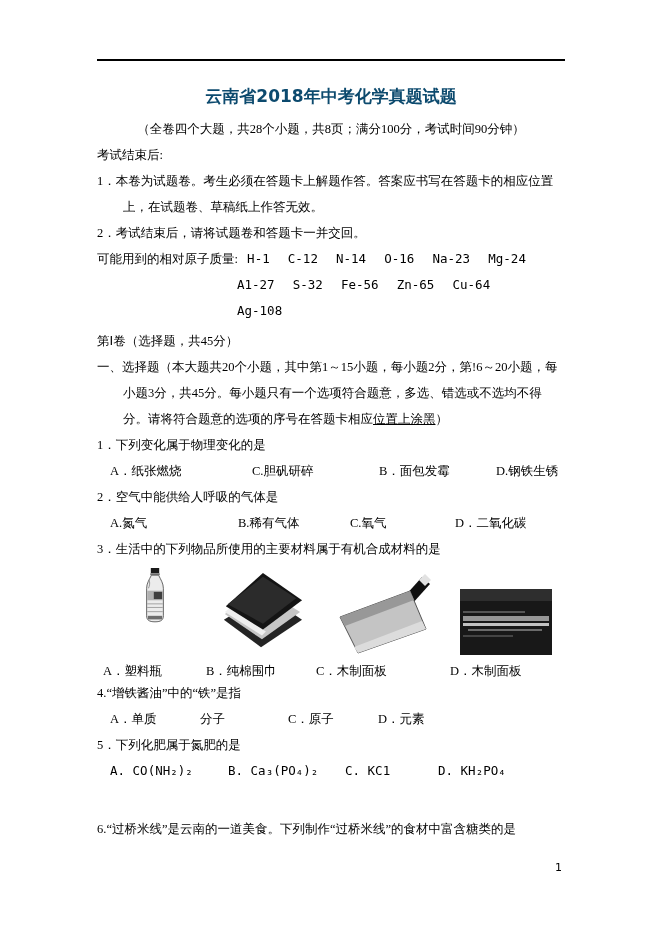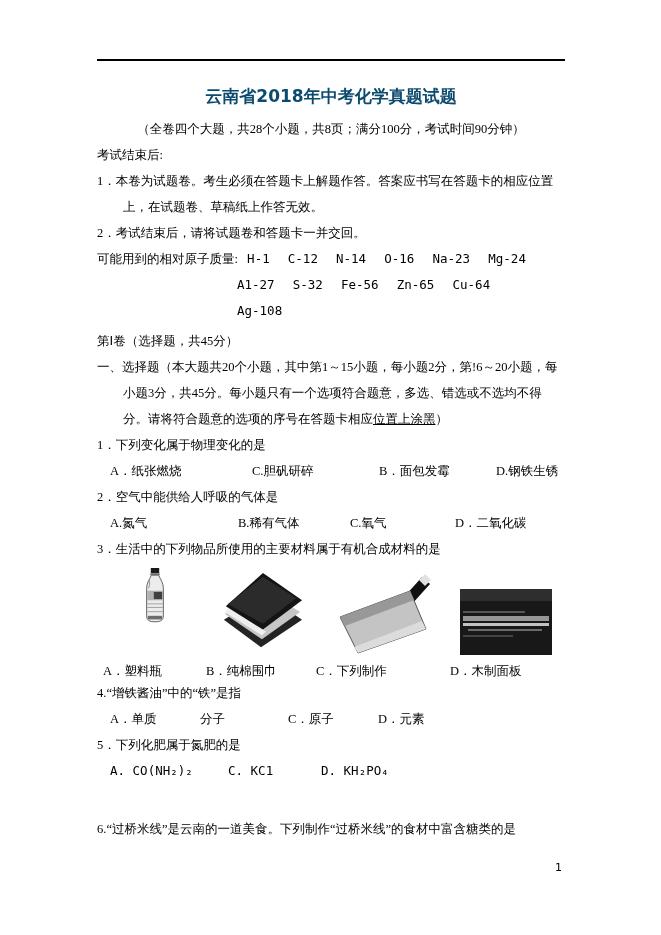--- a/index.html
+++ b/index.html
@@ -122,21 +122,21 @@
       </div>
 
       <div class="fig" style="width:134px;">
         <svg width="98" height="82" viewBox="0 0 98 82">
           <polygon points="70,24 88,4 96,11 78,31" fill="#101010"></polygon>
           <polygon points="85,7 91,1 97,7 91,13" fill="#e2e2e2"></polygon>
           <polygon points="6,44 76,18 92,56 24,80" fill="#c4c4c4" stroke="#555" stroke-width="1"></polygon>
           <polygon points="6,44 76,18 80,27 11,53" fill="#989898"></polygon>
           <polygon points="20,74 88,48 92,56 24,80" fill="#dcdcdc"></polygon>
         </svg>
-        <span class="cap">C．下列制作</span>
+        <span class="cap">C．木制面板</span>
       </div>
 
       <div class="fig" style="width:112px;">
         <svg width="92" height="66" viewBox="0 0 92 66">
           <rect x="0" y="0" width="92" height="66" fill="#181818"></rect>
           <rect x="0" y="0" width="92" height="12" fill="#2e2e2e"></rect>
           <rect x="3" y="22" width="62" height="2" fill="#555"></rect>
           <rect x="3" y="27" width="86" height="5" fill="#969696"></rect>
           <rect x="3" y="34" width="86" height="3" fill="#c2c2c2"></rect>
           <rect x="8" y="40" width="74" height="2" fill="#6a6a6a"></rect>
@@ -151,20 +151,21 @@
     <div class="opts">
       <span class="opt" style="min-width:70px;">A．单质</span>
       <span class="opt" style="min-width:68px;">分子</span>
       <span class="opt" style="min-width:70px;">C．原子</span>
       <span class="opt">D．元素</span>
     </div>
 
     <p>5．下列化肥属于氮肥的是</p>
     <div class="opts mono">
       <span class="opt" style="min-width:98px;">A. CO(NH₂)₂</span>
+      <span class="opt" style="min-width:97px;">B. Ca₃(PO₄)₂</span>
       <span class="opt" style="min-width:73px;">C. KC1</span>
       <span class="opt">D. KH₂PO₄</span>
     </div>
 
     <p class="q6">6.“过桥米线”是云南的一道美食。下列制作“过桥米线”的食材中富含糖类的是</p>
 
   </div>
 
   <div class="pagenum">1</div>
 </div>

